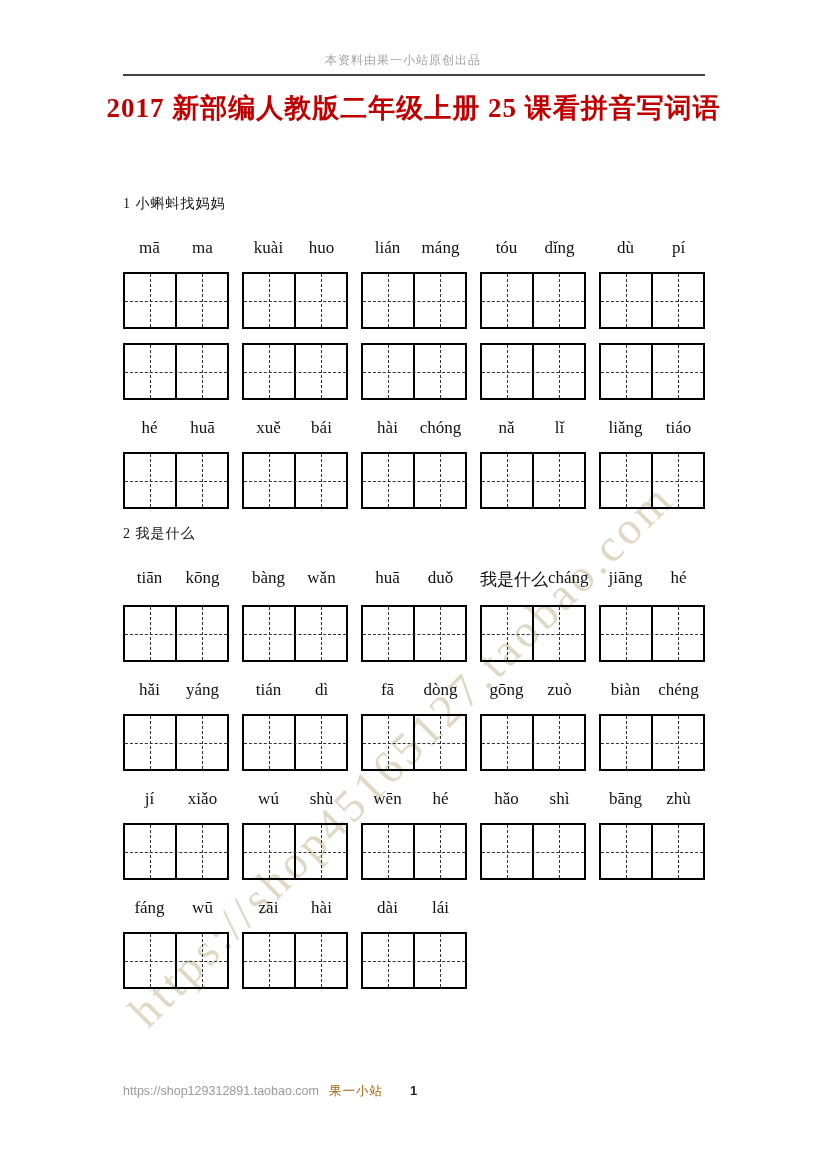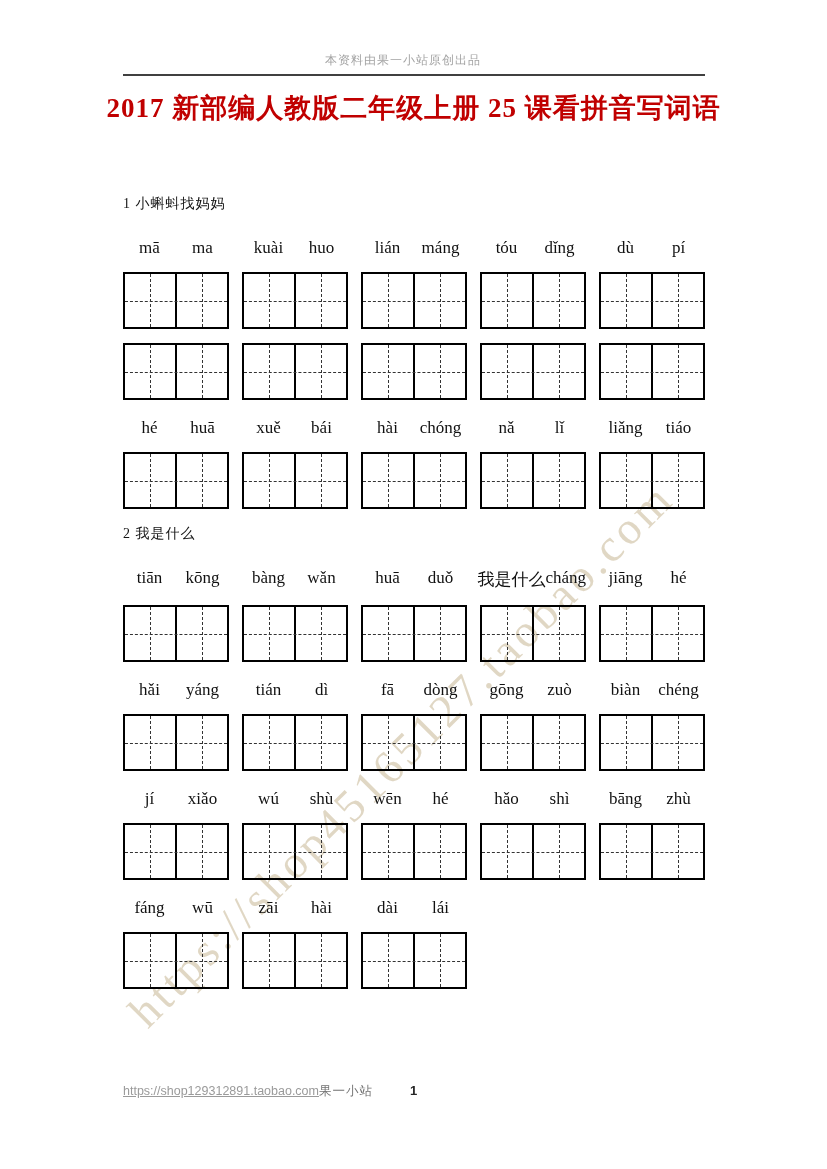--- a/index.html
+++ b/index.html
@@ -29,21 +29,21 @@
     letter-spacing:4px; white-space:nowrap; pointer-events:none;
     font-family:"Liberation Serif", serif;
   }
   .content { position:absolute; top:139px; left:123px; width:582px; }
   .section-heading {
     margin-top:16px; font-size:14px; color:#141414; letter-spacing:1px;
   }
   .section:first-child .section-heading { margin-top:56px; }
   .pinyin-row { display:flex; gap:13px; margin-top:25px; }
   .pinyin-row.rest { margin-top:18px; }
-  .pinyin-word { width:106px; display:flex; flex:0 0 106px;justify-content:flex-end; }
+  .pinyin-word { width:106px; display:flex; flex:0 0 106px; }
   .pinyin-syllable {
     flex:1; text-align:center; font-size:17px; color:#111111;
     font-family:"Liberation Serif", serif; white-space:nowrap;
   }
   .grid-row { display:flex; gap:13px; margin-top:14px; }
   .grid-box {
     position:relative; width:106px; height:57px; flex:0 0 106px;
     border:2px solid #000000; display:flex; background:transparent;
   }
   .grid-cell { flex:1; position:relative; }
@@ -54,22 +54,22 @@
   }
   .hdash {
     position:absolute; left:0; right:0; top:50%; height:0;
     border-top:1.5px dashed #333333;
   }
   .footer {
     position:absolute; top:1083px; left:123px; width:582px;
     display:flex; align-items:baseline; font-size:12.5px;
     font-family:"Liberation Sans", sans-serif;
   }
-  .footer-link { color:#9a9a9a; text-decoration:underline; }
-  .footer-site { color:#737373; margin-left:0; letter-spacing:1px;
+  .footer-link { color:#9a9a9a; }
+  .footer-site { color:#a16207; margin-left:10px; letter-spacing:1px;
     font-family:Liberation Sans, sans-serif; }
   .page-number {
     position:absolute; top:1083px; left:0; width:827px; text-align:center;
     font-size:13px; font-weight:700; color:#262626;
     font-family:"Liberation Sans", sans-serif;
   }
 </style>
 </head>
 <body>
 

